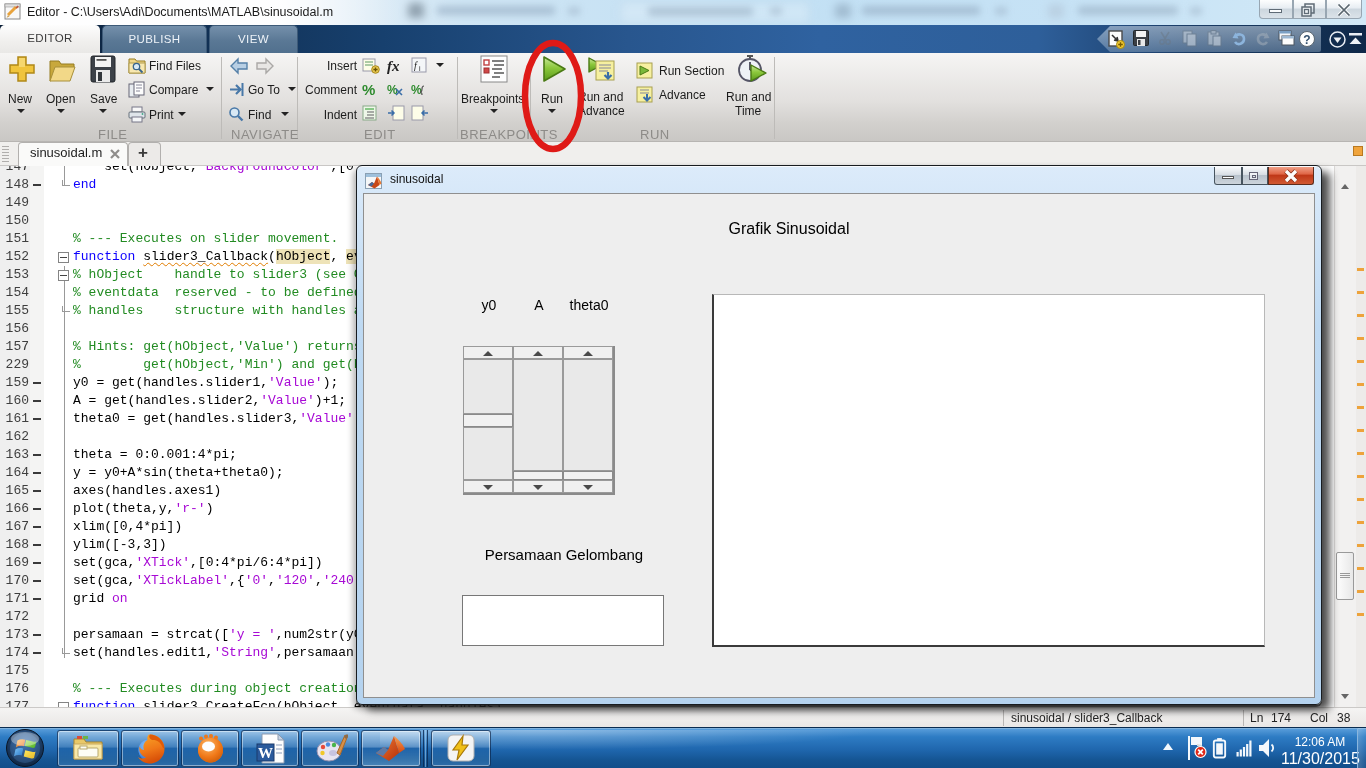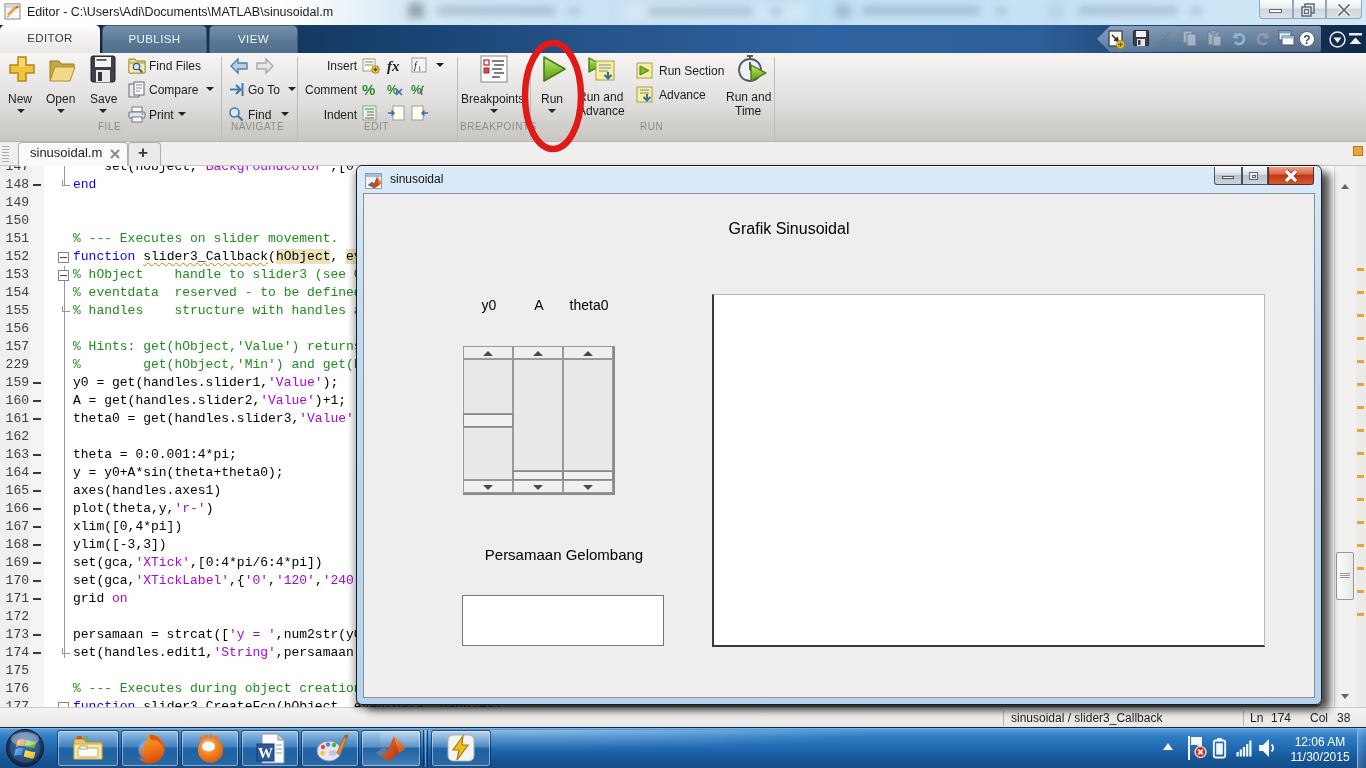--- a/index.html
+++ b/index.html
@@ -18,21 +18,21 @@
   
   #band { left:0; top:25px; width:1366px; height:28px;
     background:linear-gradient(90deg,#0a1e36 0%,#17406e 28%,#28568e 46%,#2f62a0 60%,#2e5f9a 76%,#1a3c66 87%,#0f2949 100%); }
   .rtab { position:absolute; top:0; height:28px; border-radius:5px 5px 0 0; text-align:center;
     font-size:11.5px; letter-spacing:0.4px; line-height:27px; }
   
   #toolbar { left:0; top:53px; width:1366px; height:89px;
     background:linear-gradient(#f6f5f4,#e2e0de 55%,#d2d0cd 80%,#c9c7c4);
     border-bottom:1px solid #b7b5b2; }
   .gdiv { position:absolute; top:4px; height:82px; width:1px; background:#bdbbb8; }
-  .glabel { position:absolute; top:68px; font-size:10px; color:#8d8b88; letter-spacing:0.5px; }
+  .glabel { position:absolute; top:74px; font-size:13px; color:#8d8b88; letter-spacing:0.5px; }
   .tlabel { position:absolute; font-size:12px; color:#1c1c1c; }
   .darr { position:absolute; width:0; height:0; border-left:4px solid transparent; border-right:4px solid transparent; border-top:4px solid #222; }
   
   #tabbar { left:0; top:142px; width:1366px; height:24px; background:#f0efed; border-bottom:1px solid #c9c7c5; }
   
   #editor { left:0; top:166px; width:1366px; height:541px; background:#fff; overflow:hidden; }
   #gutter { position:absolute; left:0; top:0; width:30px; height:541px; background:#efefef; }
   #gutter2 { position:absolute; left:30px; top:0; width:14px; height:541px; background:#f4f4f3; }
   .cl { position:absolute; left:0; width:1366px; height:18px; font-family:"Liberation Mono",monospace; font-size:13px; line-height:18px; white-space:pre; }
   .ln { position:absolute; width:29px; text-align:right; color:#3e3e3e; }
@@ -610,21 +610,21 @@
     <rect x="3.7" y="10.5" width="2.2" height="7" fill="#f4f8fc"></rect>
     <rect x="6.9" y="8" width="2.2" height="9.5" fill="#f4f8fc"></rect>
     <rect x="10.1" y="5" width="2.2" height="12.5" fill="#f4f8fc"></rect>
     <rect x="13.3" y="1.5" width="2.2" height="16" fill="#f4f8fc"></rect>
   </svg>
   <svg class="abs" style="left:1258px;top:10px;" width="20" height="20" viewBox="0 0 20 20">
     <path d="M1 7 h4 l6 -6 v18 l-6 -6 H1 Z" fill="#f4f8fc"></path>
     <path d="M13.5 6.5 a4.5 4.5 0 0 1 0 7" stroke="#f4f8fc" stroke-width="1.8" fill="none"></path>
   </svg>
   <div class="abs" style="left:1288px;top:7px;width:64px;text-align:center;font-size:12px;color:#fff;">12:06 AM</div>
-  <div class="abs" style="left:1281px;top:22px;width:78px;text-align:center;font-size:12px;color:#fff;">11/30/2015</div>
+  <div class="abs" style="left:1281px;top:22px;width:78px;text-align:center;font-size:16px;color:#fff;">11/30/2015</div>
   <div class="abs" style="left:1357px;top:0;width:9px;height:41px;border-left:1px solid #8ab6de;background:linear-gradient(90deg,rgba(255,255,255,0.2),rgba(255,255,255,0.05));"></div>
 </div>
 
 <div class="abs" id="figwin">
 
   <svg class="abs" style="left:8px;top:7px;" width="17" height="16" viewBox="0 0 17 16">
     <rect x="0.5" y="0.5" width="16" height="15" fill="#f4f6f8" stroke="#8aa0b4"></rect>
     <rect x="1" y="1" width="15" height="3" fill="#9ec0dc"></rect>
     <path d="M3 12 l4 -3 2 1.5 3 -7 2.5 8.5 -5 3.5 Z" fill="#c84818"></path>
     <path d="M12 3.5 l2.5 8.5 2 -1.5 c-1.2 -3 -2.7 -5.5 -4.5 -7 Z" fill="#e87830"></path>

